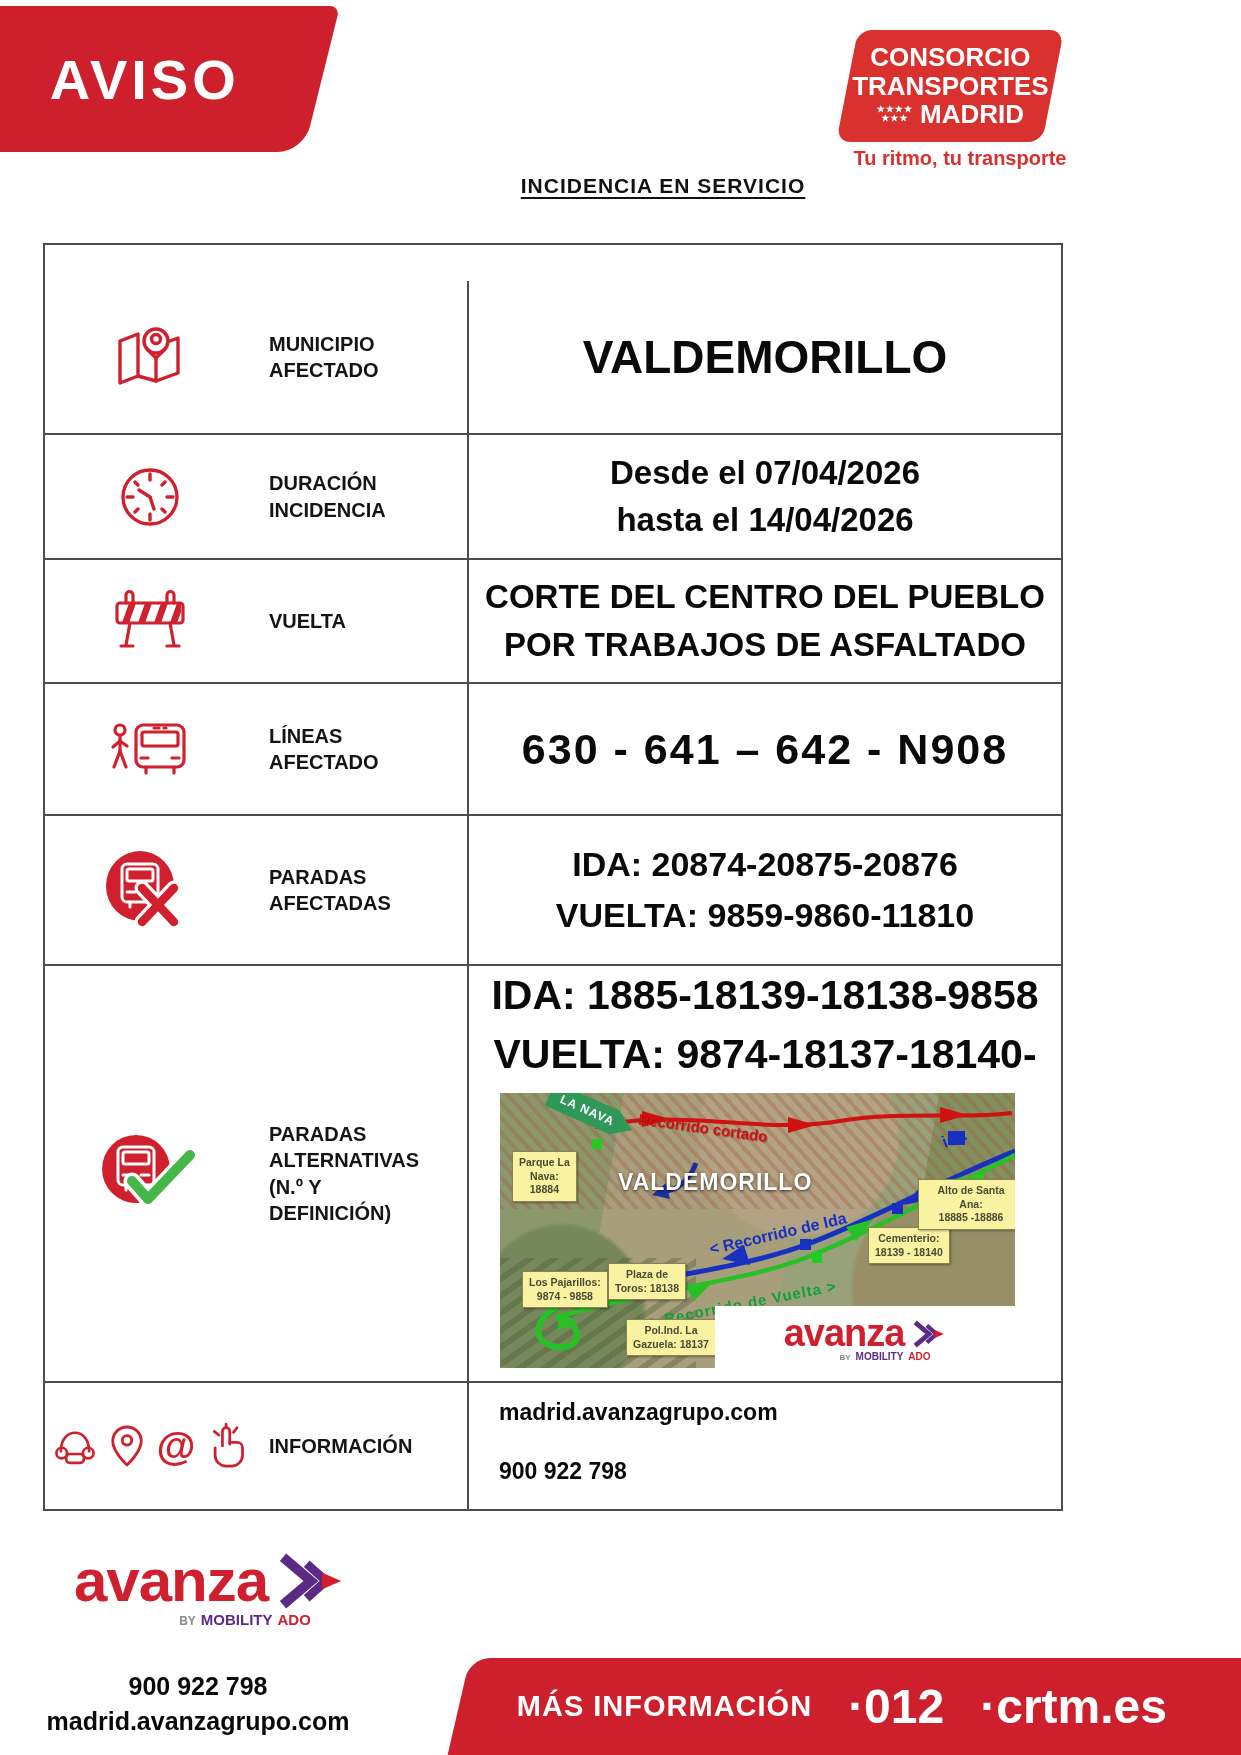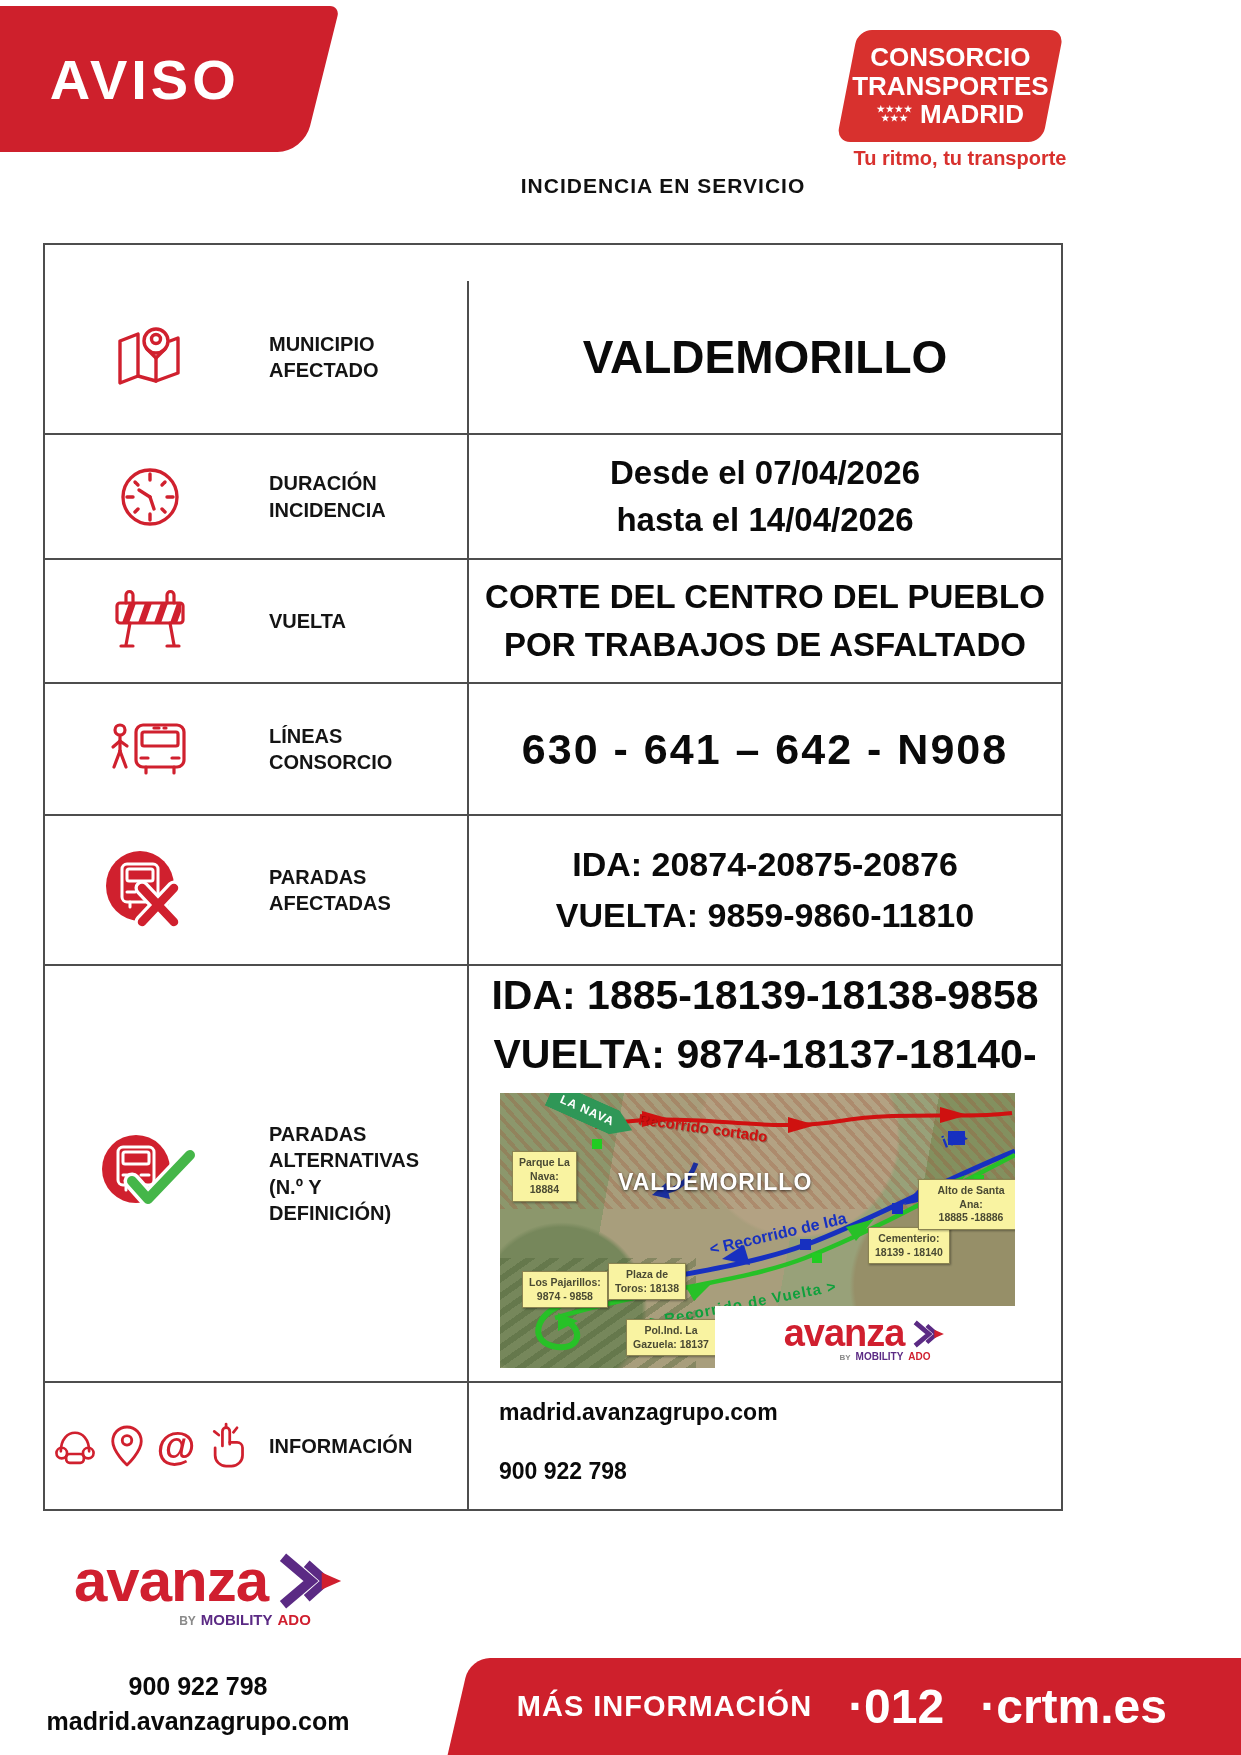--- a/index.html
+++ b/index.html
@@ -15,21 +15,21 @@
   .ctm-logo{position:absolute;left:858px;top:30px;width:206px;height:112px;background:#d8312e;
             transform:skewX(-11deg);transform-origin:top left;border-radius:14px;
             display:flex;align-items:center;justify-content:center;}
   .ctm-inner{transform:skewX(11deg);color:#fff;font-weight:bold;font-size:26px;line-height:1.1;text-align:center;}
   .ctm-line3{display:flex;align-items:center;justify-content:center;gap:7px;}
   .ctm-stars{display:flex;flex-direction:column;line-height:1;font-size:9px;letter-spacing:1px;}
   .ctm-tagline{position:absolute;left:830px;top:147px;width:260px;text-align:center;color:#d8312e;
                font-weight:bold;font-size:20px;}
 
   .heading{position:absolute;left:85px;top:174px;width:1156px;text-align:center;font-weight:bold;font-size:21px;letter-spacing:1px;}
-  .heading span{text-underline-offset:4px;}
+  .heading span{text-decoration:underline;text-underline-offset:4px;}
 
   
   .notice-table{position:absolute;left:43px;top:243px;width:1020px;border:2px solid #4d4d4d;box-sizing:border-box;}
   .trow{display:flex;border-bottom:2px solid #4d4d4d;box-sizing:content-box;}
   .trow:last-child{border-bottom:none;}
   .cell-left{width:424px;border-right:2px solid #4d4d4d;display:flex;align-items:center;box-sizing:border-box;}
   .icon-box{width:210px;display:flex;align-items:center;justify-content:center;gap:10px;flex-shrink:0;}
   .rlabel{flex:1;font-weight:bold;font-size:20px;line-height:1.32;color:#141414;white-space:pre-line;padding:0 6px 0 14px;}
   .cell-right{flex:1;display:flex;flex-direction:column;align-items:center;justify-content:center;
               font-weight:bold;color:#0a0a0a;text-align:center;white-space:pre-line;position:relative;}
@@ -226,21 +226,21 @@
               <path d="M33 41 h7"></path>
                 <path d="M64 41 h7"></path>
               <path d="M38 50 v6"></path>
                 <path d="M66 50 v6"></path>
               <path d="M46 11 h5"></path>
                 <path d="M56 11 h2"></path>
             </g>
           </svg>
         </div>
         <div class="rlabel">LÍNEAS
-CONSORCIO</div>
+AFECTADO</div>
       </div>
       <div class="cell-right v-lineas">630 - 641 – 642 - N908</div>
     </div>
 
     <div class="trow h-pafect">
       <div class="cell-left">
         <div class="icon-box">
           <svg class="ico" width="96" height="84" viewBox="0 0 96 84">
             <ellipse cx="38" cy="38" rx="34" ry="35" fill="#d0202e"></ellipse>
             <g stroke="#ffffff" stroke-width="3" fill="none" stroke-linecap="round" stroke-linejoin="round">

